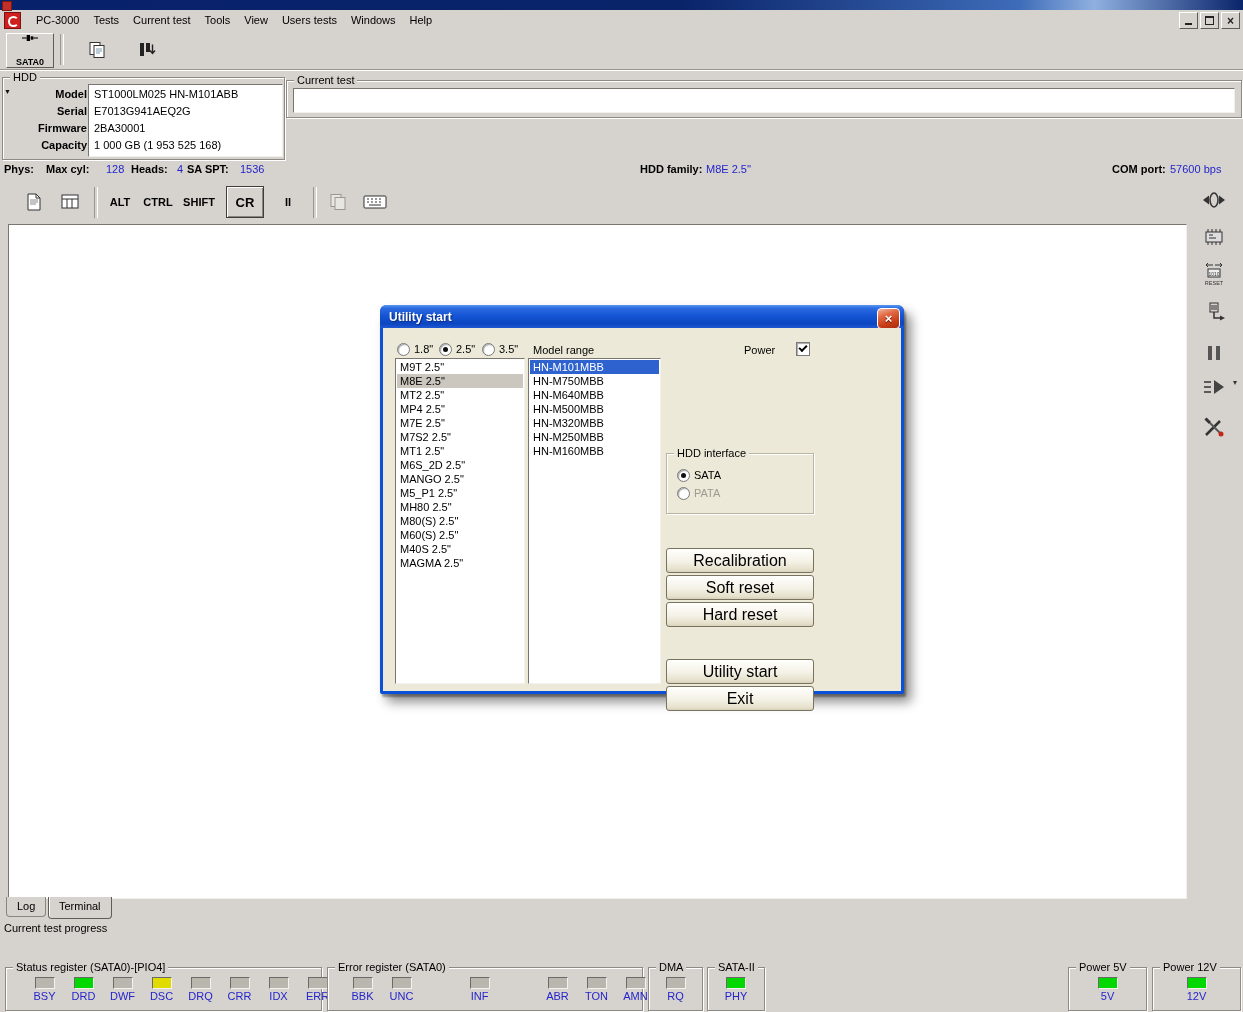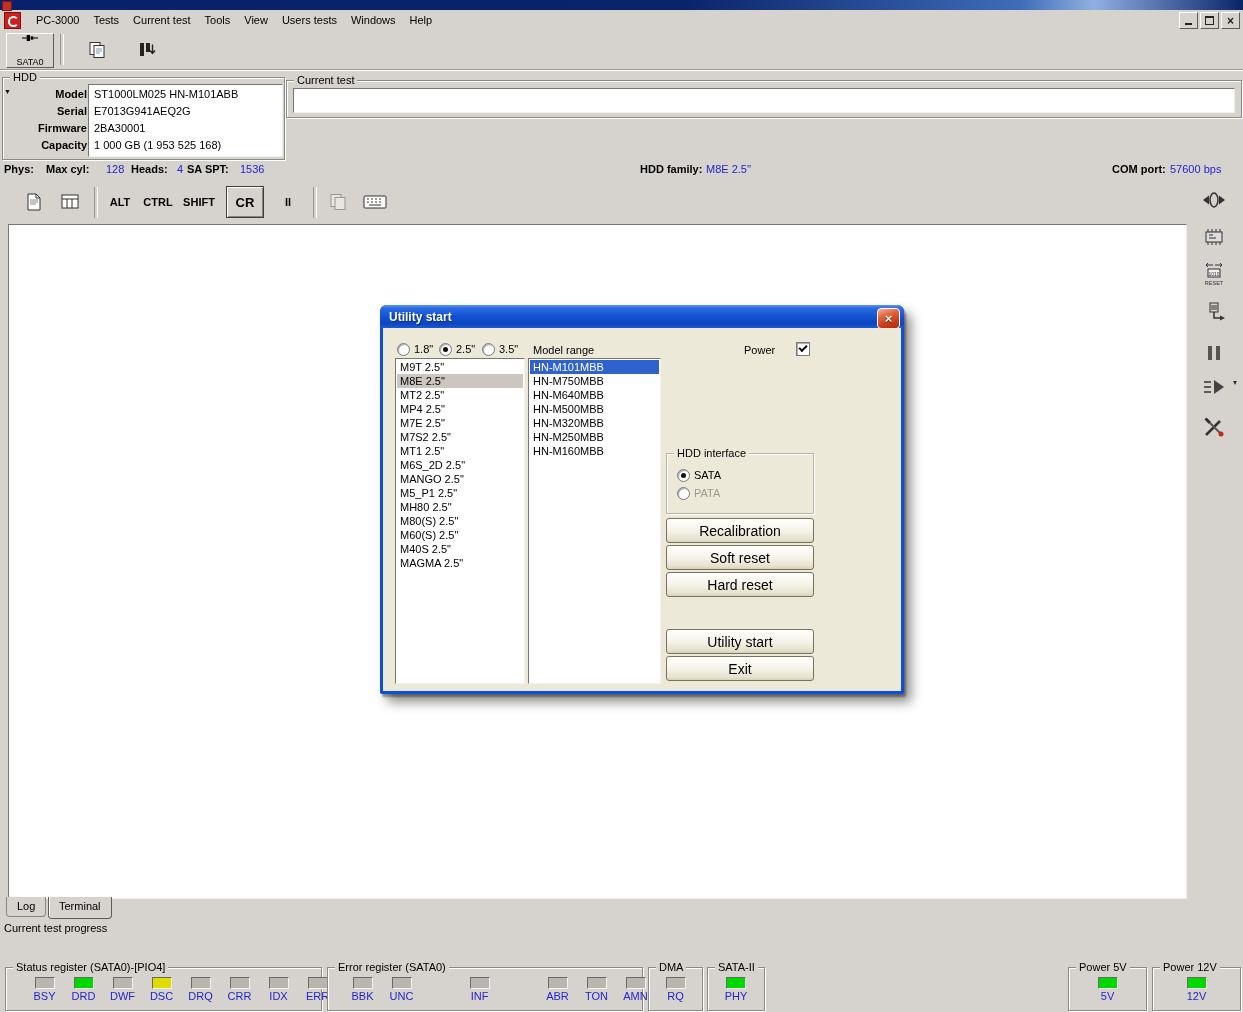--- a/index.html
+++ b/index.html
@@ -23,21 +23,21 @@
   .win-btn{width:17px;height:15px;background:#d6d3ce;border:1px solid;border-color:#ffffff #5f5c58 #5f5c58 #ffffff;
            display:flex;align-items:center;justify-content:center;font-size:9px;line-height:1;}
   .ico-min{display:block;width:7px;height:2px;background:#222;margin-top:7px;}
   .ico-restore{display:block;width:7px;height:6px;border:1px solid #222;border-top-width:2px;}
   .ico-close::after{content:"×";font-size:12px;font-weight:bold;color:#222;}
 
   
   .toolbar1{position:absolute;left:0;top:30px;width:1243px;height:39px;border-bottom:1px solid #9a968f;box-shadow:0 1px 0 #fff;}
   .sata-btn{position:absolute;left:6px;top:3px;width:46px;height:33px;background:#d6d3ce;
     border:1px solid;border-color:#ffffff #5f5c58 #5f5c58 #ffffff;
-    display:flex;flex-direction:column;align-items:center;justify-content:center;font-size:9px;font-weight:normal;gap:15px;}
+    display:flex;flex-direction:column;align-items:center;justify-content:center;font-size:9px;font-weight:bold;gap:15px;}
   .vsep{position:absolute;top:4px;width:2px;height:31px;border-left:1px solid #9a968f;border-right:1px solid #ffffff;}
   .icon-btn{position:absolute;top:5px;width:28px;height:28px;background:transparent;border:1px solid transparent;
     display:flex;align-items:center;justify-content:center;}
 
   
   .gbox{position:absolute;border:1px solid #8d8a84;box-shadow:inset 1px 1px 0 #ffffff,1px 1px 0 #ffffff;}
   .legend{position:absolute;top:-7px;left:7px;background:#d6d3ce;padding:0 3px;line-height:12px;}
   .sunken{position:absolute;background:#ffffff;border:1px solid;border-color:#7a766f #f2f0ec #f2f0ec #7a766f;}
 
   
@@ -92,21 +92,21 @@
 
   .listbox{position:absolute;background:#fff;border:1px solid;border-color:#7a766f #f4f2ee #f4f2ee #7a766f;padding:1px;overflow:hidden;}
   .li{height:14px;line-height:14px;padding-left:3px;white-space:nowrap;}
   .li.sel-gray{background:#cbc7bf;}
   .li.sel-blue{background:#2e63cf;color:#fff;}
 
   .dlg-gbox{position:absolute;border:1px solid #b8b5a4;box-shadow:inset 1px 1px 0 #fff,1px 1px 0 #fff;}
   .dlg-gbox .legend{background:#ece9d8;}
   .xp-btn{position:absolute;left:283px;width:146px;height:23px;border:1px solid #77735f;border-radius:3px;
      background:linear-gradient(180deg,#fffffd 0%,#f4f1e6 55%,#e6e1cc 88%,#d8d2bc 100%);
-     display:flex;align-items:center;justify-content:center;font-size:14px;}
+     display:flex;align-items:center;justify-content:center;font-size:16px;margin-top:30px;}
 
   
   .tab{position:absolute;top:897px;height:19px;background:#d6d3ce;border:1px solid #8a867f;border-top:none;
        border-radius:0 0 4px 4px;padding:0 10px;line-height:18px;}
   .tab.active{height:21px;z-index:2;border-color:#5f5c58;box-shadow:inset 1px 0 0 #fff;}
 
   
   .ledrow{display:flex;margin-top:9px;}
   .led-unit{width:39px;display:flex;flex-direction:column;align-items:center;flex:none;}
   .led-gap{width:39px;flex:none;}

